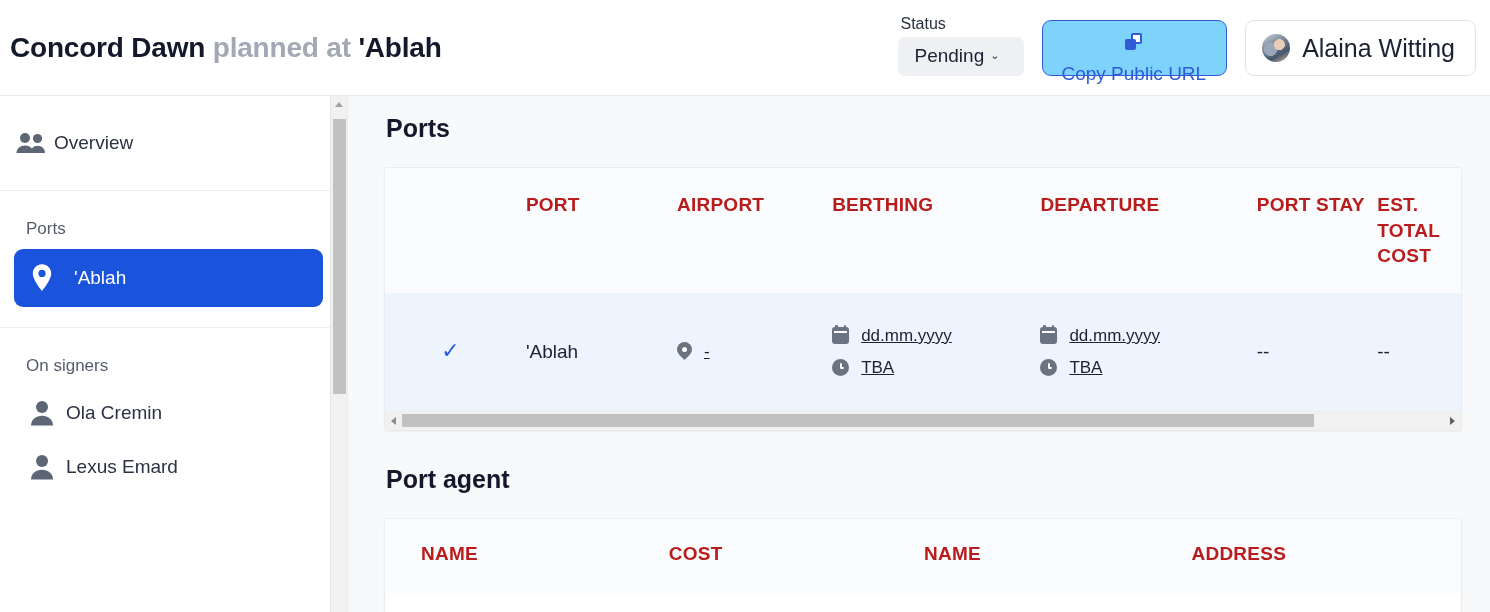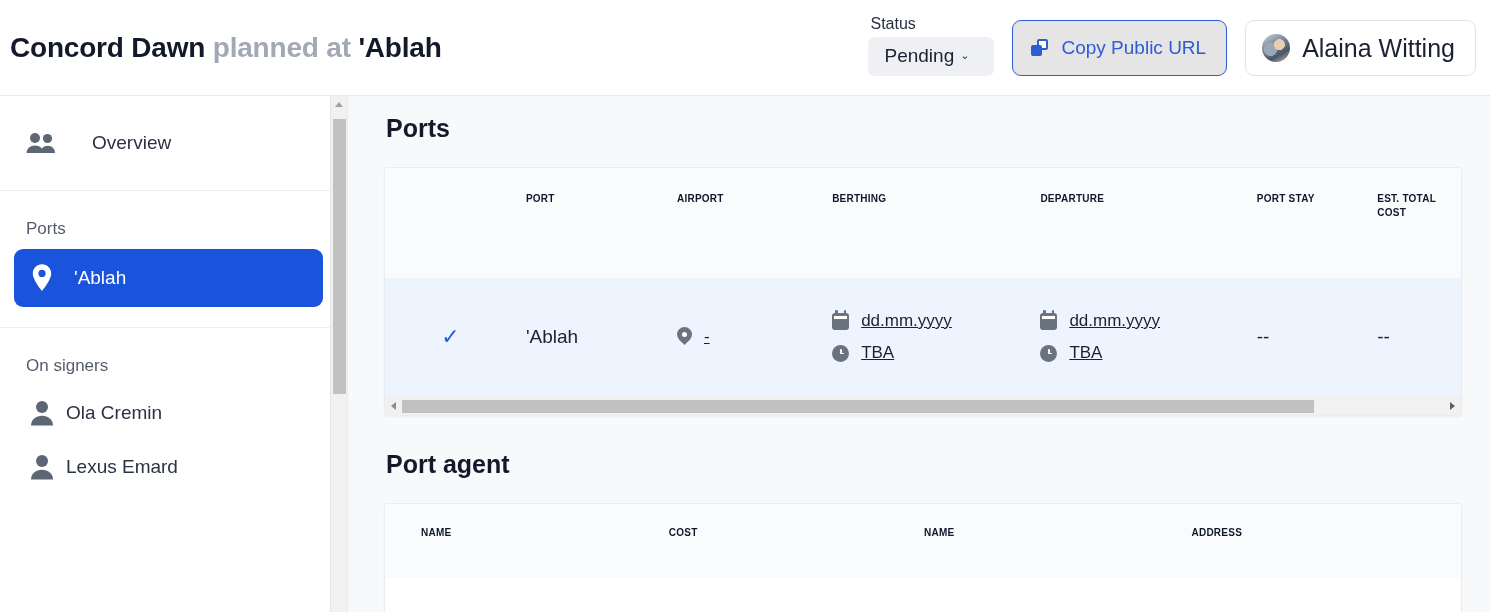--- a/index.html
+++ b/index.html
@@ -66,31 +66,32 @@
   }
   .chev {
     font-size: 11px;
     color: #2c3444;
     transform: translateY(-1px);
   }
 
   .copy-btn {
     border: 1.6px solid #2f5bd7;
     border-radius: 9px;
-    background: #e5e5e5;
+    background: #7dd3fc;
     color: #2f5bd7;
     font-size: 19px;
     padding: 12px 20px 13px 18px;
     display: flex;
     align-items: center;
     gap: 13px;
     cursor: pointer;
     font-family: "Liberation Sans", sans-serif;
     height: 56px;
     margin-bottom: 4px;
+    flex-direction: column;
   }
   .copy-ico { position: relative; width: 17px; height: 17px; flex: 0 0 17px; }
   .copy-ico i:nth-child(1) {
     position: absolute; right: 0; top: 0;
     width: 11px; height: 11px;
     border: 2px solid #2f5bd7; border-radius: 2px;
     background: #fff;
   }
   .copy-ico i:nth-child(2) {
     position: absolute; left: 0; bottom: 0;
@@ -128,22 +129,22 @@
   .sidebar {
     width: 348px;
     flex: 0 0 348px;
     background: #fff;
     position: relative;
     border-right: 1px solid #e6e9ef;
     overflow: hidden;
   }
   .sb-section { border-bottom: 1px solid #edeff3; }
   .sb-overview {
-    display: flex; align-items: center; gap: 36px;
-    padding: 36px 0 36px 26px;
+    display: flex; align-items: center; gap: 8px;
+    padding: 36px 0 36px 16px;
     cursor: pointer;
   }
   .sb-label { font-size: 19px; color: #2b3242; }
   .sb-heading {
     font-size: 17px; color: #555d6d;
     padding: 28px 0 10px 26px;
   }
   .sb-item {
     display: flex; align-items: center; gap: 20px;
     margin: 0 24px 0 14px;
@@ -199,21 +200,21 @@
   .card {
     background: #fff;
     border: 1px solid #e9ecf1;
     border-radius: 3px;
     box-shadow: 0 1px 2px rgba(16,24,40,.05);
     overflow: hidden;
   }
   table { border-collapse: collapse; width: 100%; table-layout: fixed; }
   thead tr { background: #fafbfc; }
   th {
-    font-size: 10px; font-weight: bold; color: #0f172a;
+    font-size: 19px; font-weight: bold; color: #b91c1c;
     letter-spacing: .25px;
     text-align: left;
     vertical-align: top;
     padding: 24px 10px 24px 0;
     height: 110px;
     line-height: 1.35;
   }
   .ports-table tbody tr { background: #eef4fe; }
   .ports-table td {
     padding: 22px 10px 22px 0;

